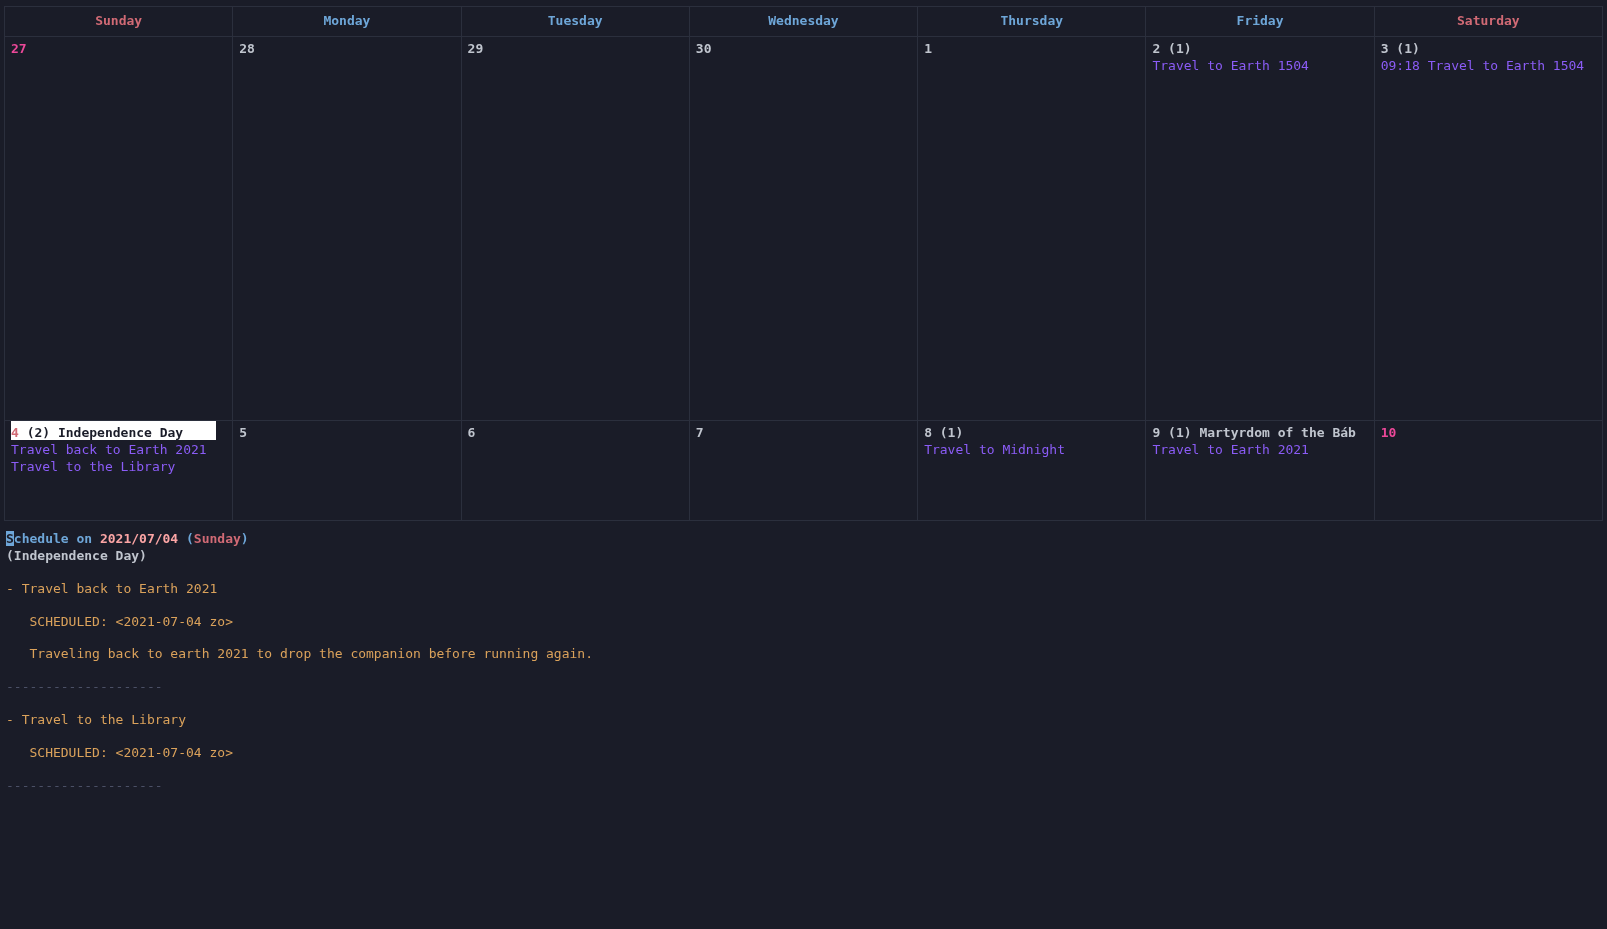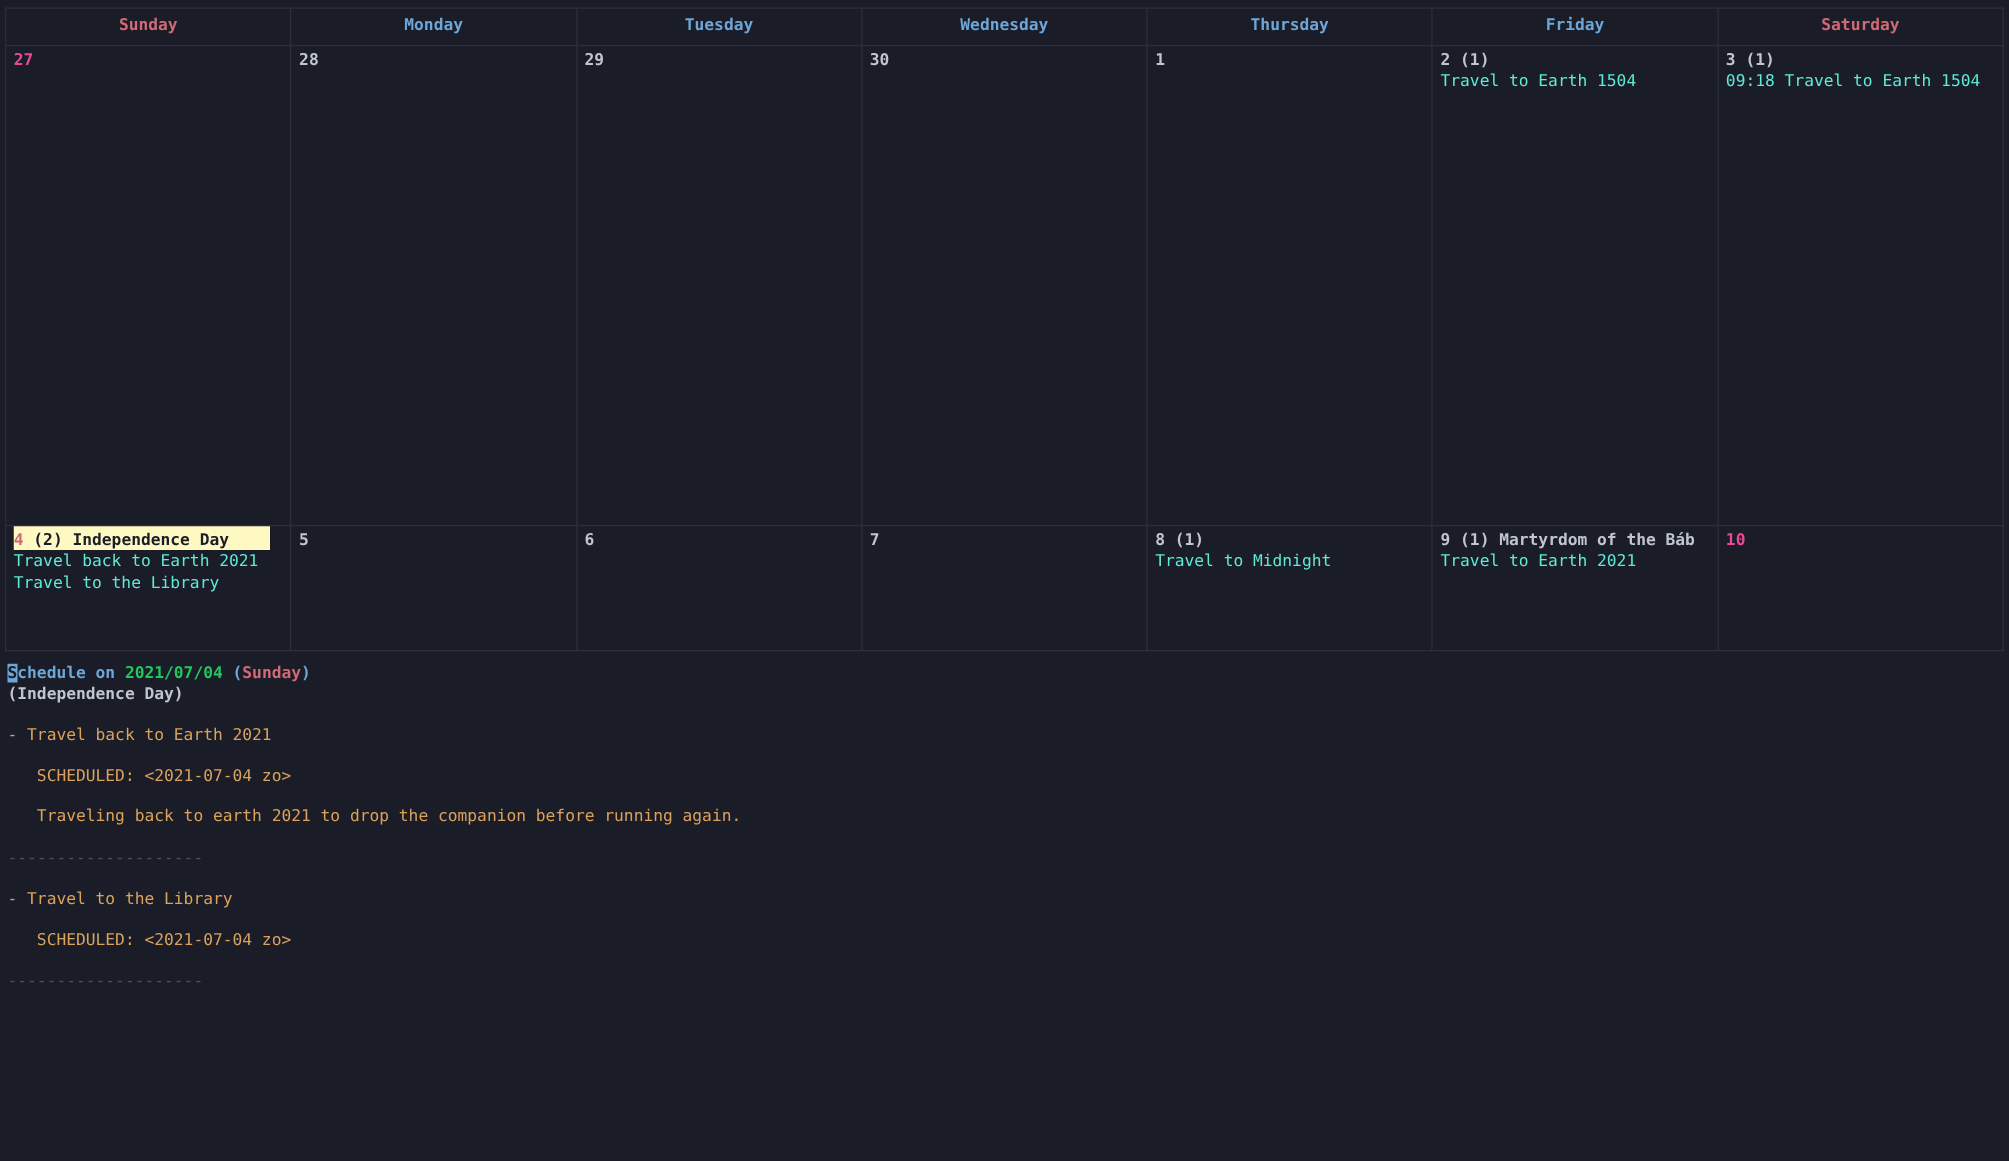--- a/index.html
+++ b/index.html
@@ -40,32 +40,32 @@
     height: 100px;
   }
   .daynum {
     font-weight: bold;
     white-space: pre;
   }
   .daynum.dim { color: #c0c5ce; }
   .daynum.weekend-num { color: #ec4899; }
   .daynum .count { color: #c0c5ce; font-weight: bold; }
   .holiday { color: #c0c5ce; font-weight: bold; }
-  .event { color: #5eead4; white-space: pre; }
+  .event { color: #8b5cf6; white-space: pre; }
   .selected-header {
-    background: #fef9c3;
+    background: #ffffff;
     color: #1a1c28;
     display: inline;
     padding: 6px 1px 0 0;
   }
   .schedule {
     padding: 10px 6px 0 6px;
   }
   .sched-title { color: #6ea6d8; font-weight: bold; }
-  .sched-title .date { color: #22c55e; }
+  .sched-title .date { color: #fca5a5; }
   .sched-title .paren { color: #6ea6d8; }
   .sched-title .dayname { color: #d16a75; }
   .sched-hol { color: #c0c5ce; font-weight: bold; }
   .sched-body { color: #dba25b; white-space: pre-wrap; margin-top: 16px; }
   .divider { color: #4b5066; }
   .cursor-bg {
     background: #6ea6d8;
     color: #1a1c28;
   }
 </style>

